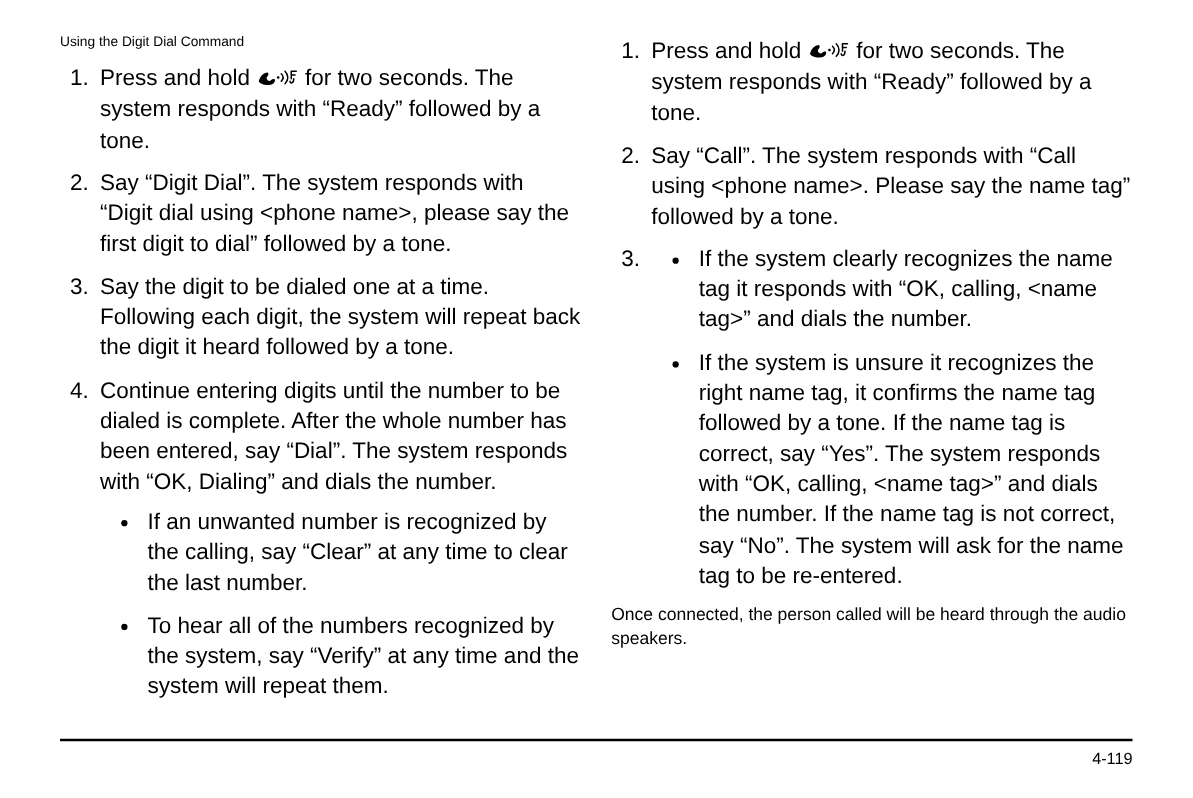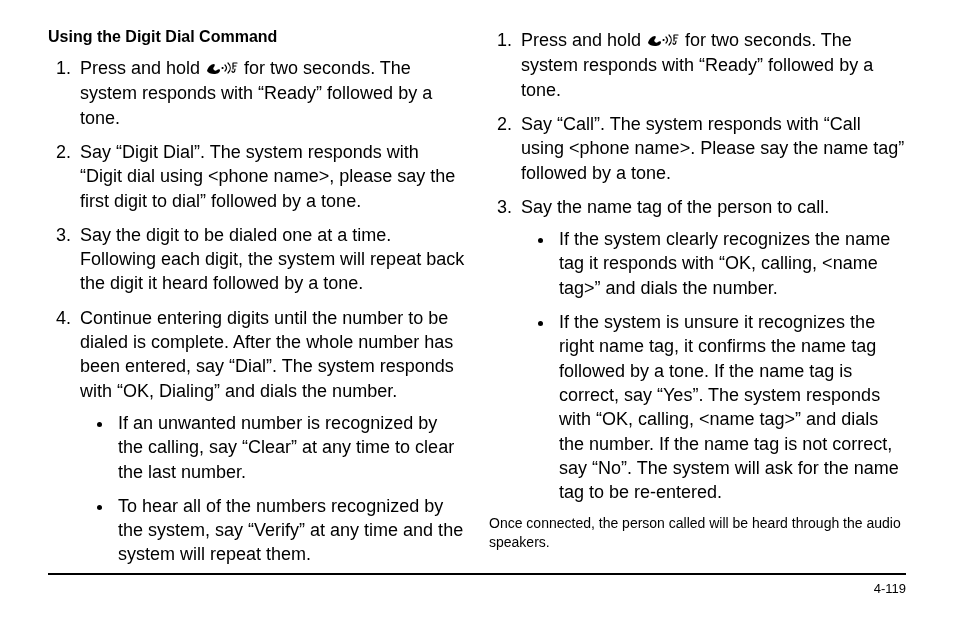--- a/index.html
+++ b/index.html
@@ -20,22 +20,22 @@
   }
   .columns {
     display: flex;
     gap: 24px;
   }
   .col {
     flex: 1 1 0;
     min-width: 0;
   }
   h3 {
-    font-size: 16px;
-    font-weight: bold;
+    font-size: 11px;
+    font-weight: normal;
     margin: 0 0 10px 0;
   }
   ol {
     margin: 0;
     padding-left: 28px;
     font-size: 18px;
     line-height: 1.35;
   }
   ol > li {
     margin-bottom: 10px;
@@ -56,21 +56,21 @@
     margin: 0 0 0 0;
   }
   .icon {
     display: inline-block;
     vertical-align: middle;
   }
   .footer {
     position: absolute;
     left: 48px;
     right: 48px;
-    bottom: 42px;
+    bottom: 24px;
     border-top: 2px solid #000;
     text-align: right;
     padding-top: 6px;
     font-size: 13px;
   }
 </style>
 </head>
 <body>
 
 <div class="page">
@@ -112,21 +112,20 @@
               <path d="M17 7 C17 7 18 6 18 7 C18 8 17 7 17 7" stroke-linecap="round"></path>
               <path d="M20 4 C22 6 22 8 20 10" stroke-linecap="round"></path>
               <path d="M23 2 C26 5 26 9 23 12" stroke-linecap="round"></path>
               <path d="M28 2 L32 2 M28 2 C28 4 28 6 28 8 M28 5 L31 5" stroke-linecap="round"></path>
               <path d="M30 8 C30 12 27 12 27 10" stroke-linecap="round"></path>
             </g>
           </svg></span><span> for two seconds. The system responds with “Ready” followed by a tone.</span>
         </li>
         <li>Say “Call”. The system responds with “Call using &lt;phone name&gt;. Please say the name tag” followed by a tone.</li>
         <li>
-          <span>Say the name tag of the person to call.</span>
           <ul>
             <li>If the system clearly recognizes the name tag it responds with “OK, calling, &lt;name tag&gt;” and dials the number.</li>
             <li>If the system is unsure it recognizes the right name tag, it confirms the name tag followed by a tone. If the name tag is correct, say “Yes”. The system responds with “OK, calling, &lt;name tag&gt;” and dials the number. If the name tag is not correct, say “No”. The system will ask for the name tag to be re-entered.</li>
           </ul>
         </li>
       </ol>
       <p class="outro">Once connected, the person called will be heard through the audio speakers.</p>
     </div>
 
   </div>

